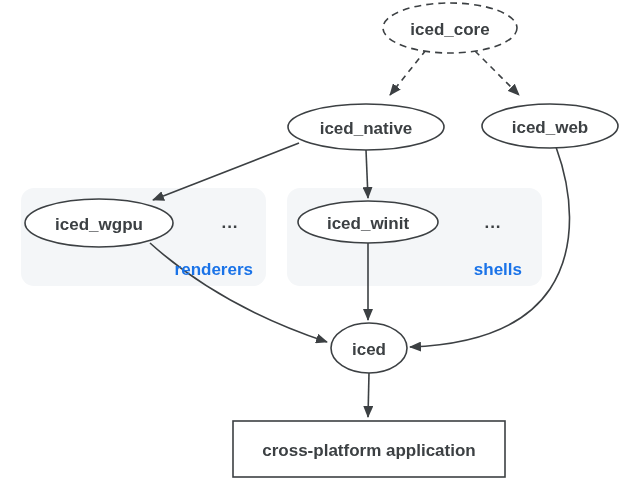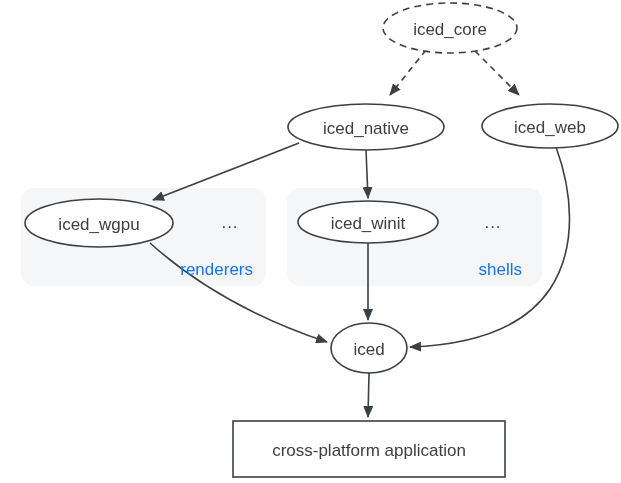--- a/index.html
+++ b/index.html
@@ -3,20 +3,21 @@
 <meta charset="utf-8">
 <style>
   html, body { margin: 0; padding: 0; }
   body { background: #ffffff; }
   .canvas {
     width: 621px;
     height: 483px;
     background: var(--canvas-bg, #ffffff);
     position: relative;
     overflow: hidden;
+    font-weight: bold;
   }
   svg { display: block; }
   .group-box { fill: var(--group-bg, #f4f6f8); stroke: none; }
   .edge { fill: none; stroke: var(--stroke, #3c4043); stroke-width: 1.6; }
   .edge.dashed { stroke-dasharray: 6 5; }
   .node-shape { fill: var(--node-fill, #ffffff); stroke: var(--stroke, #3c4043); stroke-width: 1.6; }
   .node-shape.dashed { stroke-dasharray: 7 5; }
   .arrowhead { fill: var(--stroke, #3c4043); }
   text {
     font-family: "Liberation Sans", sans-serif;

